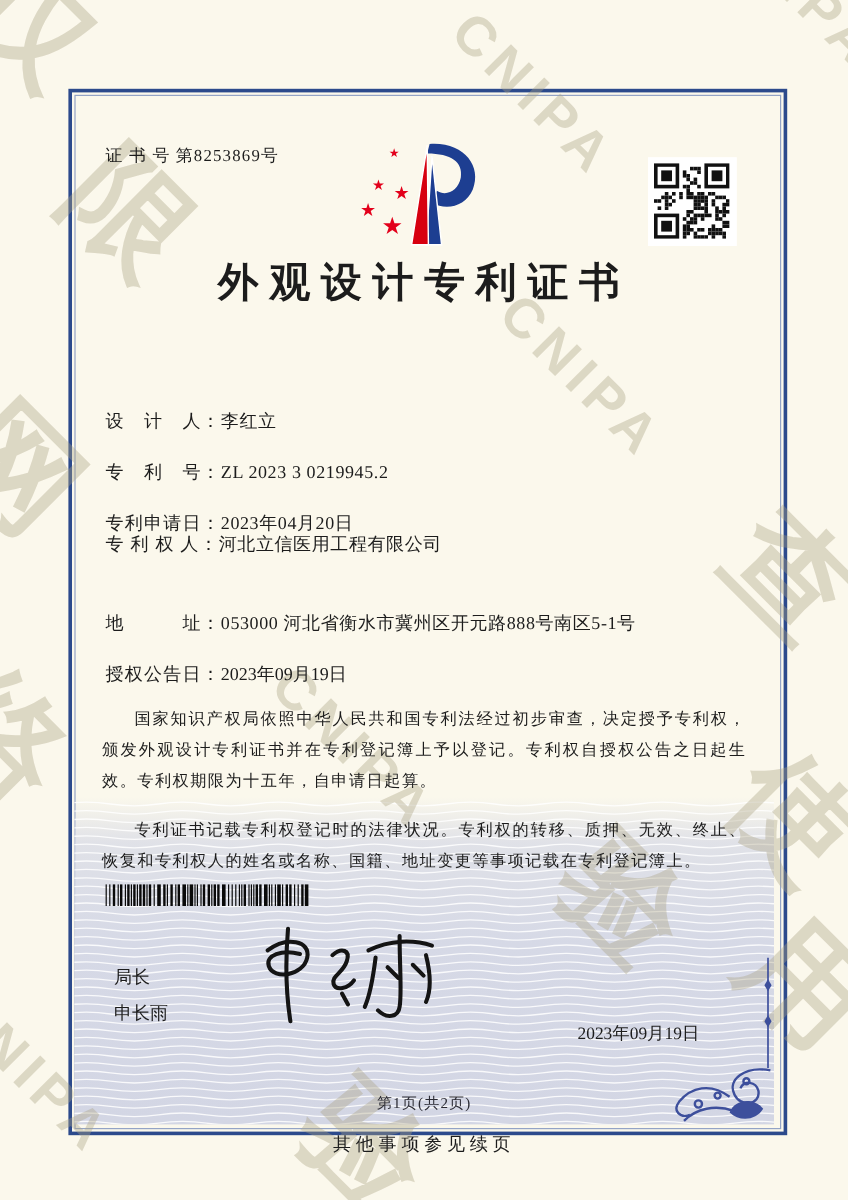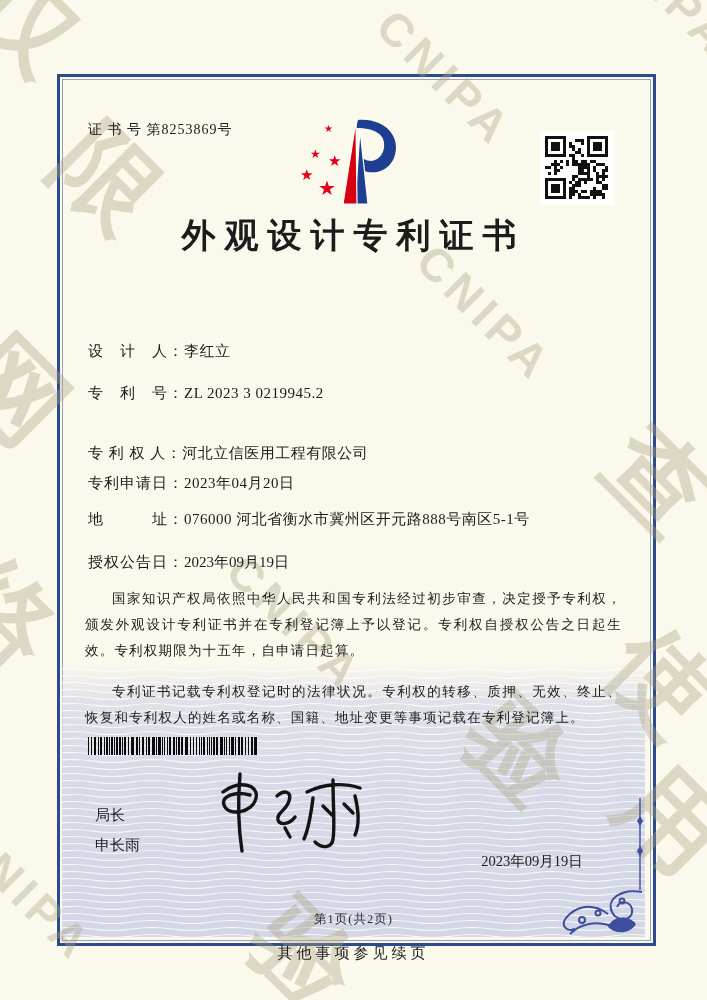--- a/index.html
+++ b/index.html
@@ -272,28 +272,28 @@
     </div>
 
   <div id="title" class="content">外观设计专利证书</div>
 
   <div class="field-row content" style="top:342px;">
     <span class="field-label">设　计　人：</span><span>李红立</span>
   </div>
   <div class="field-row content" style="top:384px;">
     <span class="field-label">专　利　号：</span><span>ZL 2023 3 0219945.2</span>
   </div>
-  <div class="field-row content" style="top:427px;margin-top:47px;">
+  <div class="field-row content" style="top:427px;">
     <span class="field-label">专利申请日：</span><span>2023年04月20日</span>
   </div>
   <div class="field-row content" style="top:444px;">
     <span class="field-label">专 利 权 人：</span><span>河北立信医用工程有限公司</span>
   </div>
   <div class="field-row content" style="top:510px;">
-    <span class="field-label">地　　　址：</span><span>076000 河北省衡水市冀州区开元路888号南区5-1号</span>
+    <span class="field-label">地　　　址：</span><span>053000 河北省衡水市冀州区开元路888号南区5-1号</span>
   </div>
   <div id="grant-row" class="content" style="top:553px;">
     <span class="field-label">授权公告日：</span><span>2023年09月19日</span>
   </div>
 
   <div id="paras" class="content">
     <p>国家知识产权局依照中华人民共和国专利法经过初步审查，决定授予专利权，颁发外观设计专利证书并在专利登记簿上予以登记。专利权自授权公告之日起生效。专利权期限为十五年，自申请日起算。</p>
     <p>专利证书记载专利权登记时的法律状况。专利权的转移、质押、无效、终止、恢复和专利权人的姓名或名称、国籍、地址变更等事项记载在专利登记簿上。</p>
   </div>
 

